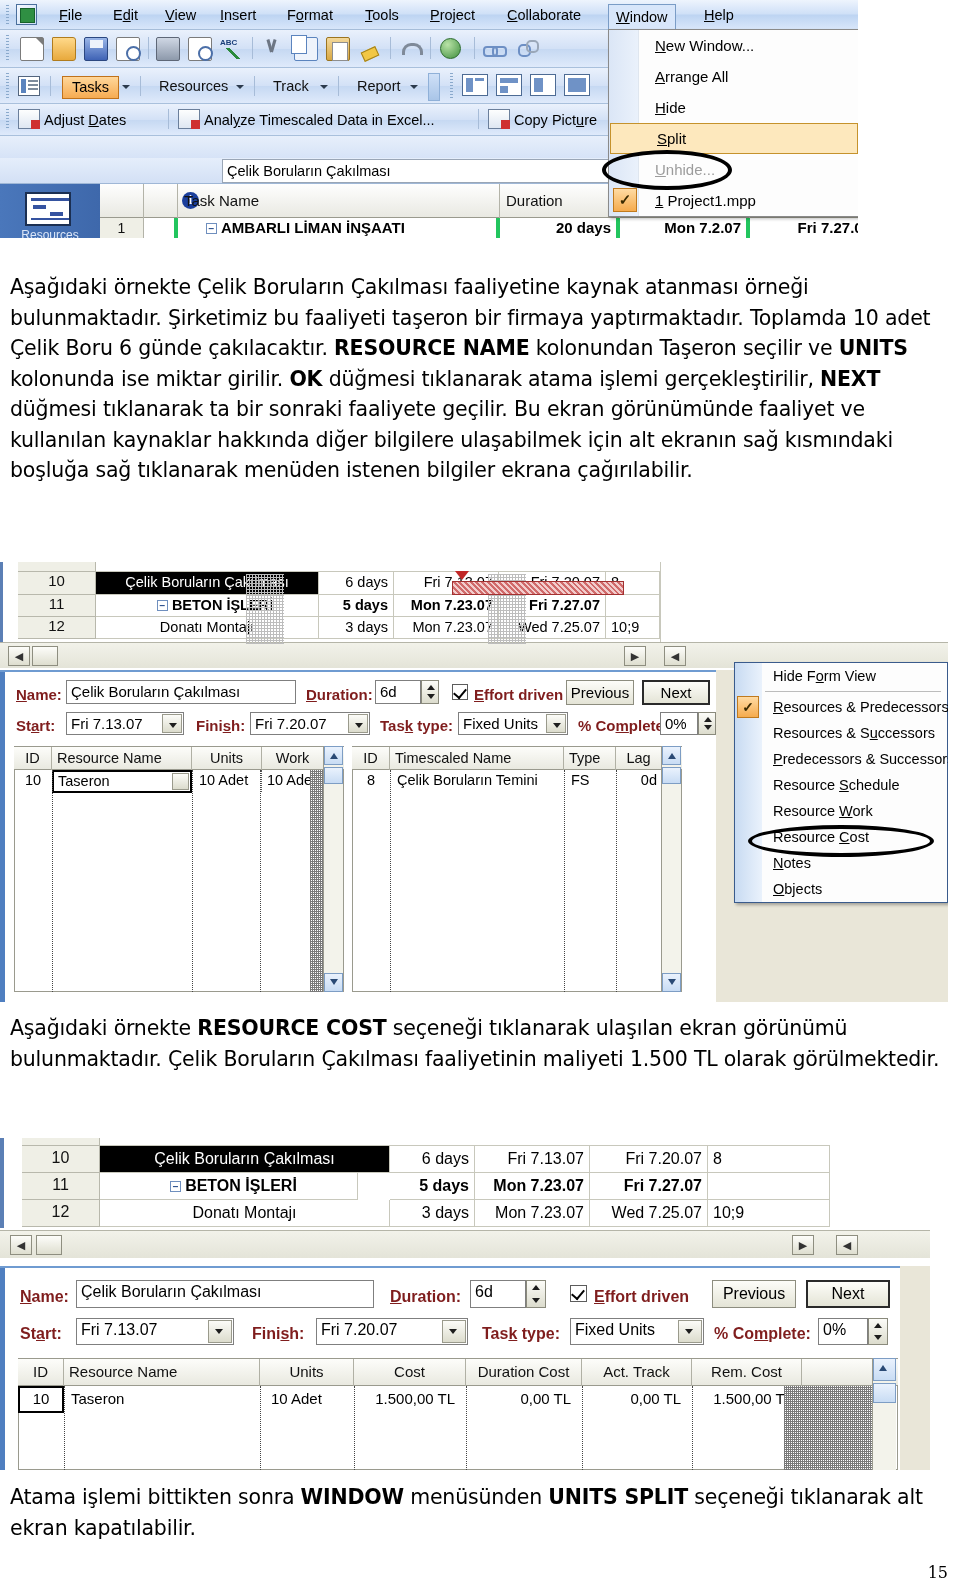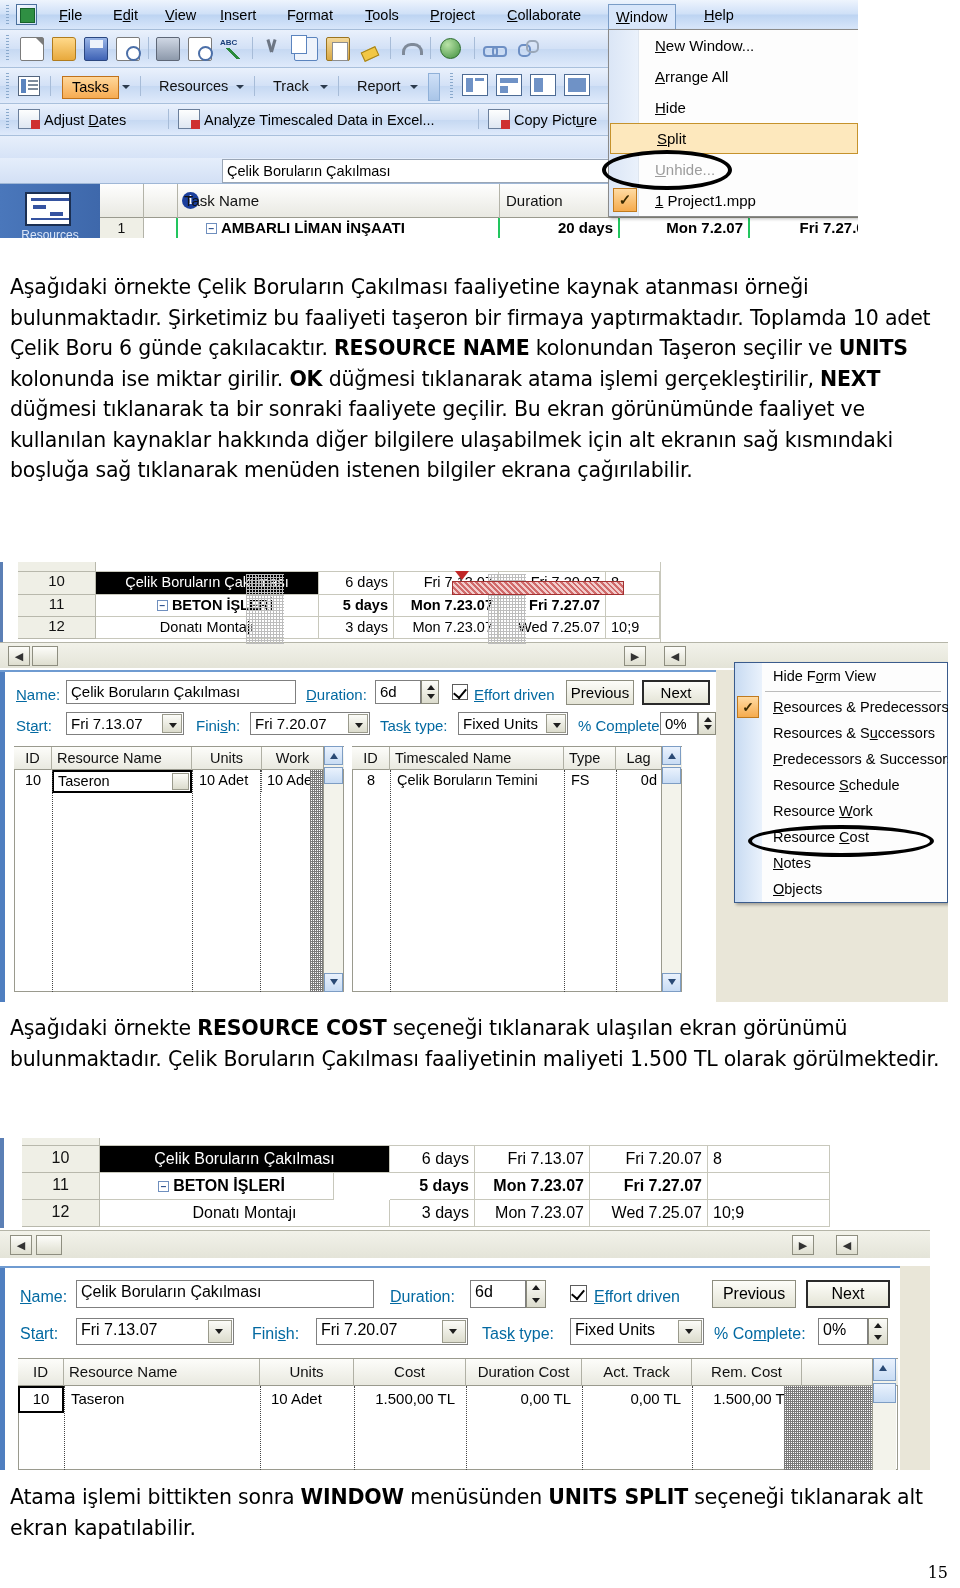--- a/index.html
+++ b/index.html
@@ -176,21 +176,21 @@
   .hdrcell{
     position:absolute;top:0;height:34px;border-right:1px solid #b3b3a8;
     font-size:15px;color:#111;padding:8px 6px;white-space:nowrap;
   }
   .infoicon{
     position:absolute;left:82px;top:8px;width:17px;height:17px;border-radius:50%;
     background:#1b3f9c;color:#fff;font-size:12px;font-weight:bold;text-align:center;line-height:17px;
     font-family:"Liberation Serif", serif;
   }
   .datarow{position:absolute;left:0;top:34px;right:0;height:20px;}
-  .dcell{position:absolute;top:0;height:20px;border-right:2px solid #22c55e;
+  .dcell{position:absolute;top:0;height:20px;border-right:4px solid #22c55e;
     font-size:15px;font-weight:bold;color:#000;padding:1px 5px;white-space:nowrap;}
   .rowid{
     position:absolute;left:0;top:0;width:44px;height:20px;background:#efefe6;
     border-right:1px solid #b3b3a8;text-align:center;font-size:14px;color:#111;padding-top:2px;
     font-weight:normal;
   }
   .expander{
     display:inline-block;width:11px;height:11px;border:1px solid #6f8fbe;background:#fff;
     font-size:10px;line-height:9px;text-align:center;color:#2a4f8c;margin-right:4px;vertical-align:1px;
   }
@@ -268,21 +268,21 @@
   .sthumb{
     position:absolute;top:3px;width:26px;height:20px;
     background:linear-gradient(to bottom,#fdfdfa,#dedecf);border:1px solid #8e8e80;
   }
 
   .formpane{
     position:absolute;background:#fff;border-top:2px solid #6f9bd1;
   }
   .formpane .accent{position:absolute;left:0;top:0;bottom:0;width:5px;background:#4f7fc0;}
 
-  .flabel{position:absolute;font-size:15px;color:#0369a1;white-space:nowrap;}
+  .flabel{position:absolute;font-size:15px;color:#7f1d1d;white-space:nowrap;font-weight:bold;}
   .flabel u{text-decoration:underline;}
   .ftext{
     position:absolute;background:#fff;border:1px solid #7f7f7f;
     font-size:15px;color:#000;padding:2px 4px;white-space:nowrap;overflow:hidden;
   }
   .fcombo{
     position:absolute;background:#fff;border:1px solid #7f7f7f;
     font-size:15px;color:#000;padding:2px 4px;white-space:nowrap;overflow:hidden;
   }
   .fcombo .arrow{
@@ -723,21 +723,21 @@
       <div class="s-idcell" style="left:22px;width:78px;font-size:16px;padding-top:3px;">10</div>
       <div class="s-namecell sel-black ta-c" style="left:100px;width:290px;font-size:16px;padding-top:4px;">Çelik Boruların Çakılması</div>
       <div class="s-cell ta-r" style="left:390px;width:85px;font-size:16px;padding-top:4px;">6 days</div>
       <div class="s-cell ta-r" style="left:475px;width:115px;font-size:16px;padding-top:4px;">Fri 7.13.07</div>
       <div class="s-cell ta-r" style="left:590px;width:118px;font-size:16px;padding-top:4px;">Fri 7.20.07</div>
       <div class="s-cell" style="left:708px;width:122px;font-size:16px;padding-top:4px;">8</div>
     </div>
 
     <div class="sheetrow" style="top:35px;height:27px;">
       <div class="s-idcell" style="left:22px;width:78px;font-size:16px;padding-top:3px;">11</div>
-      <div class="s-namecell ta-c bold" style="left:100px;width:234px;font-size:16px;padding-top:4px;padding-left:10px;">
+      <div class="s-namecell ta-c bold" style="left:100px;width:258px;font-size:16px;padding-top:4px;padding-left:10px;">
         <span class="expander">−</span><span>BETON İŞLERİ</span>
       </div>
       <div class="s-cell ta-r bold" style="left:390px;width:85px;font-size:16px;padding-top:4px;">5 days</div>
       <div class="s-cell ta-r bold" style="left:475px;width:115px;font-size:16px;padding-top:4px;">Mon 7.23.07</div>
       <div class="s-cell ta-r bold" style="left:590px;width:118px;font-size:16px;padding-top:4px;">Fri 7.27.07</div>
       <div class="s-cell" style="left:708px;width:122px;font-size:16px;padding-top:4px;"></div>
     </div>
 
     <div class="sheetrow" style="top:62px;height:27px;">
       <div class="s-idcell" style="left:22px;width:78px;font-size:16px;padding-top:3px;">12</div>

